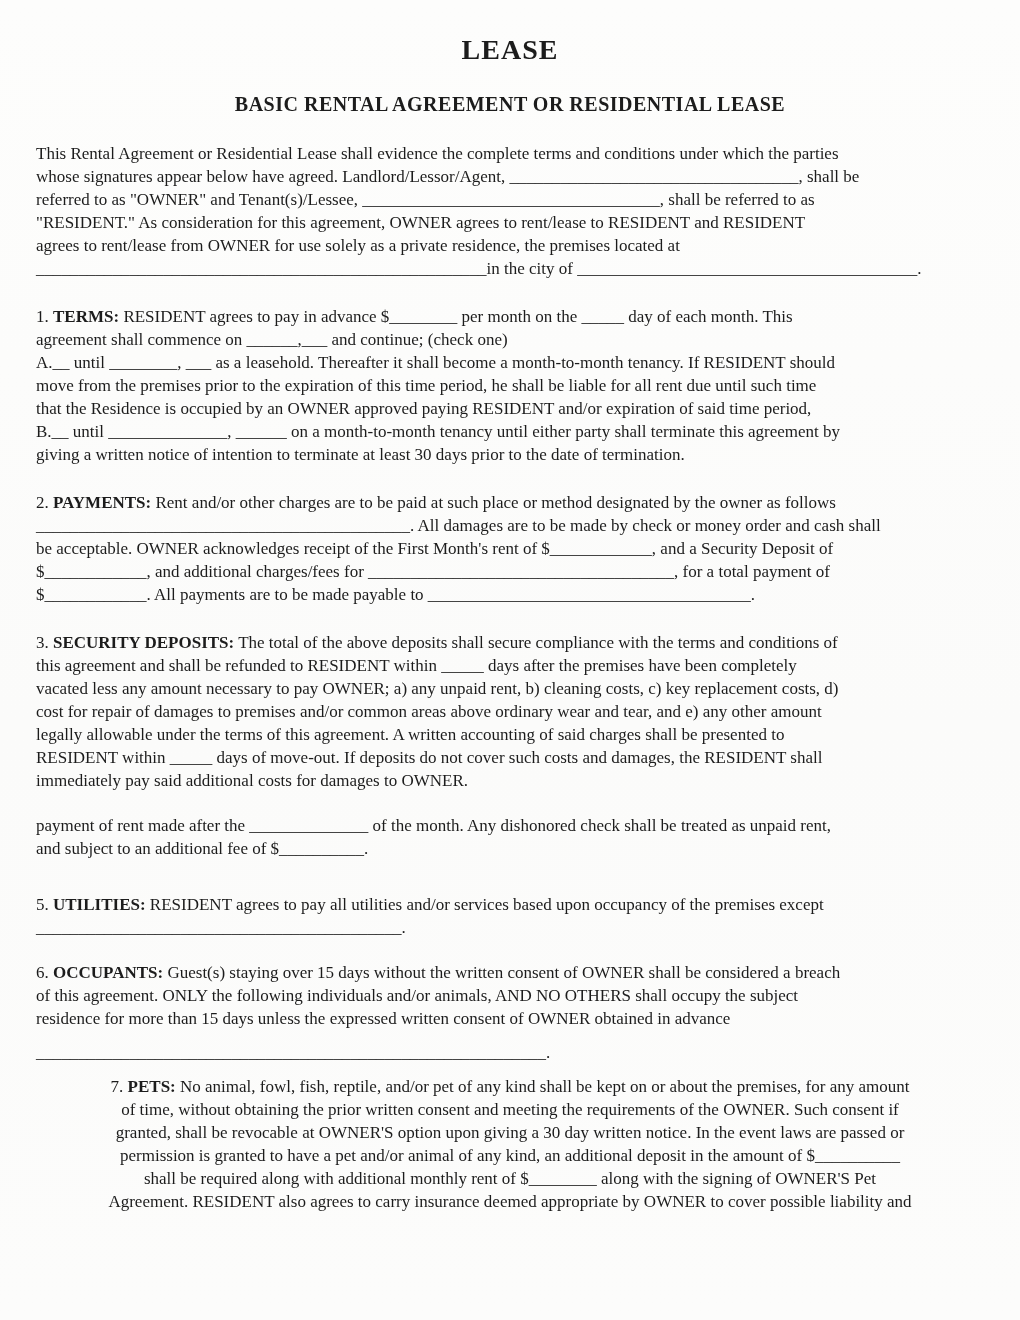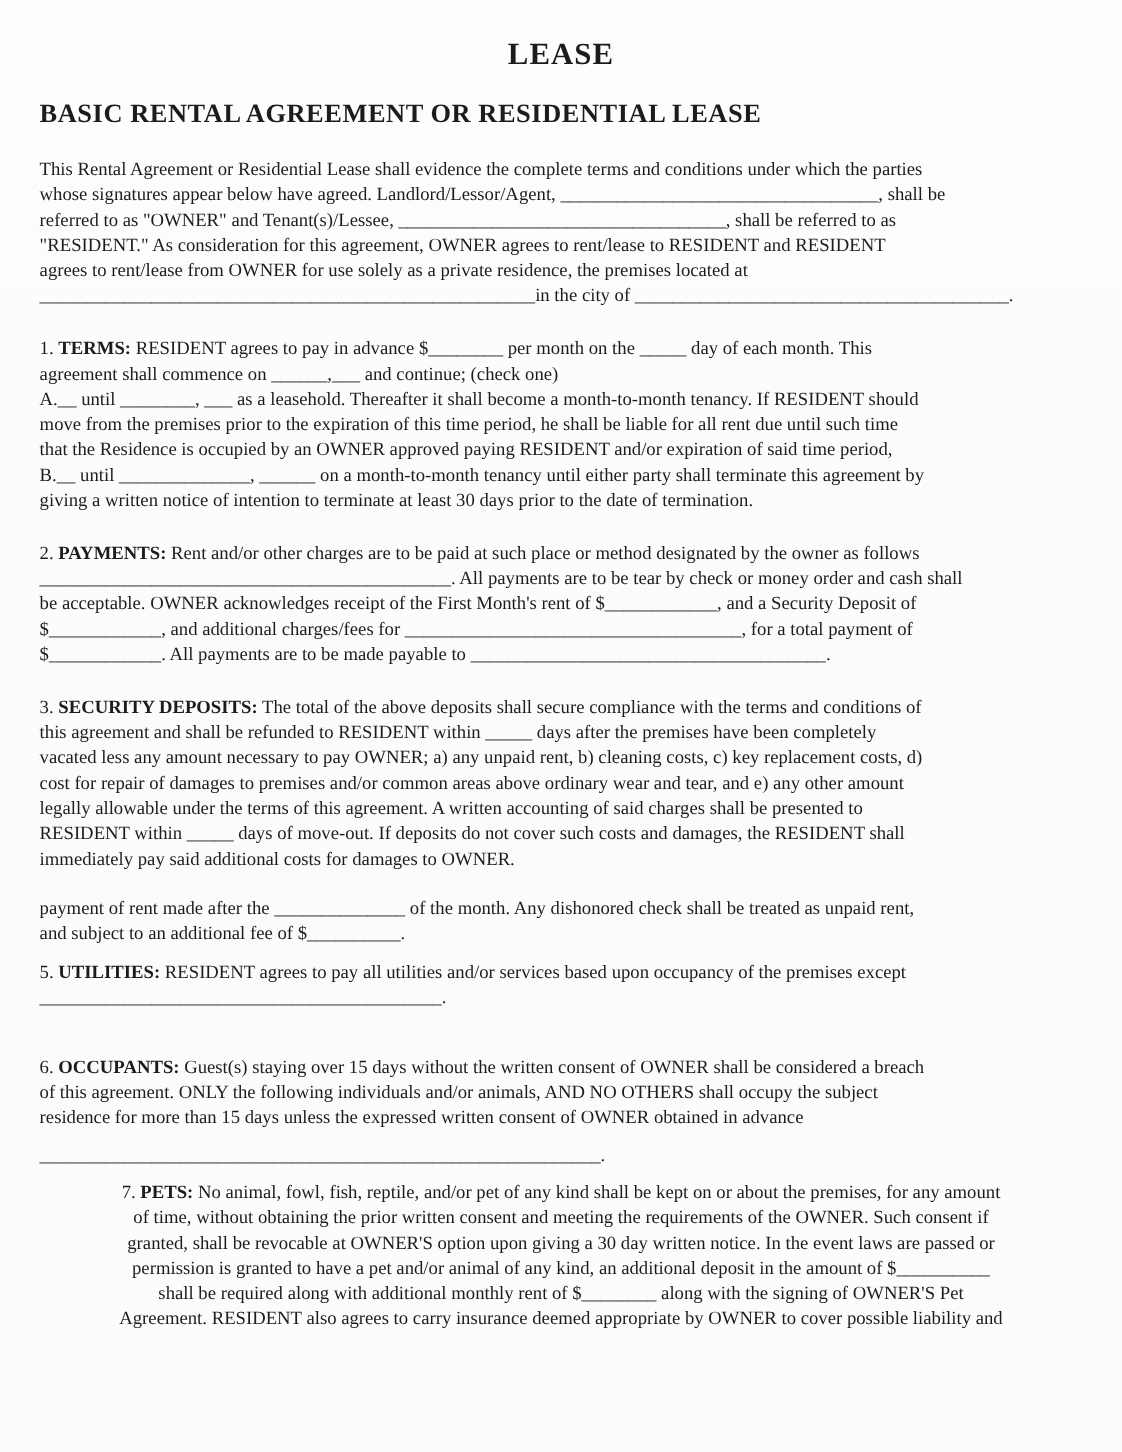--- a/index.html
+++ b/index.html
@@ -20,30 +20,31 @@
   h1.doc-title{
     margin:0;
     text-align:center;
     font-size:28px;
     line-height:28px;
     font-weight:bold;
     letter-spacing:1px;
   }
   h2.doc-subtitle{
     margin:30px 0 0 0;
-    font-size:24px;
+    text-align:center;
+    font-size:20px;
     line-height:21px;
     font-weight:bold;
     letter-spacing:0.5px;
   }
   .para{margin-top:27px;}
   .section{margin-top:25px;}
   .section.s4{margin-top:22px;}
-  .section.s5{margin-top:12px;}
-  .section.s6{margin-top:40px;}
+  .section.s5{margin-top:33px;}
+  .section.s6{margin-top:22px;}
   .section.s7{margin-top:11px;text-align:center;}
   .ln{
     white-space:nowrap;
     height:23px;
     line-height:23px;
   }
   .ln.gap{margin-top:11px;}
   .sec-heading{font-weight:bold;}
 </style>
 </head>
@@ -68,21 +69,21 @@
     <div class="ln">agreement shall commence on ______,___ and continue; (check one)</div>
     <div class="ln">A.__ until ________, ___ as a leasehold. Thereafter it shall become a month-to-month tenancy. If RESIDENT should</div>
     <div class="ln">move from the premises prior to the expiration of this time period, he shall be liable for all rent due until such time</div>
     <div class="ln">that the Residence is occupied by an OWNER approved paying RESIDENT and/or expiration of said time period,</div>
     <div class="ln">B.__ until ______________, ______ on a month-to-month tenancy until either party shall terminate this agreement by</div>
     <div class="ln">giving a written notice of intention to terminate at least 30 days prior to the date of termination.</div>
   </div>
 
   <div class="section s2">
     <div class="ln"><span>2. </span><span class="sec-heading">PAYMENTS:</span><span> Rent and/or other charges are to be paid at such place or method designated by the owner as follows</span></div>
-    <div class="ln">____________________________________________. All payments are to be tear by check or money order and cash shall</div>
+    <div class="ln">____________________________________________. All damages are to be made by check or money order and cash shall</div>
     <div class="ln">be acceptable. OWNER acknowledges receipt of the First Month's rent of $____________, and a Security Deposit of</div>
     <div class="ln">$____________, and additional charges/fees for ____________________________________, for a total payment of</div>
     <div class="ln">$____________. All payments are to be made payable to ______________________________________.</div>
   </div>
 
   <div class="section s3">
     <div class="ln"><span>3. </span><span class="sec-heading">SECURITY DEPOSITS:</span><span> The total of the above deposits shall secure compliance with the terms and conditions of</span></div>
     <div class="ln">this agreement and shall be refunded to RESIDENT within _____ days after the premises have been completely</div>
     <div class="ln">vacated less any amount necessary to pay OWNER; a) any unpaid rent, b) cleaning costs, c) key replacement costs, d)</div>
     <div class="ln">cost for repair of damages to premises and/or common areas above ordinary wear and tear, and e) any other amount</div>

